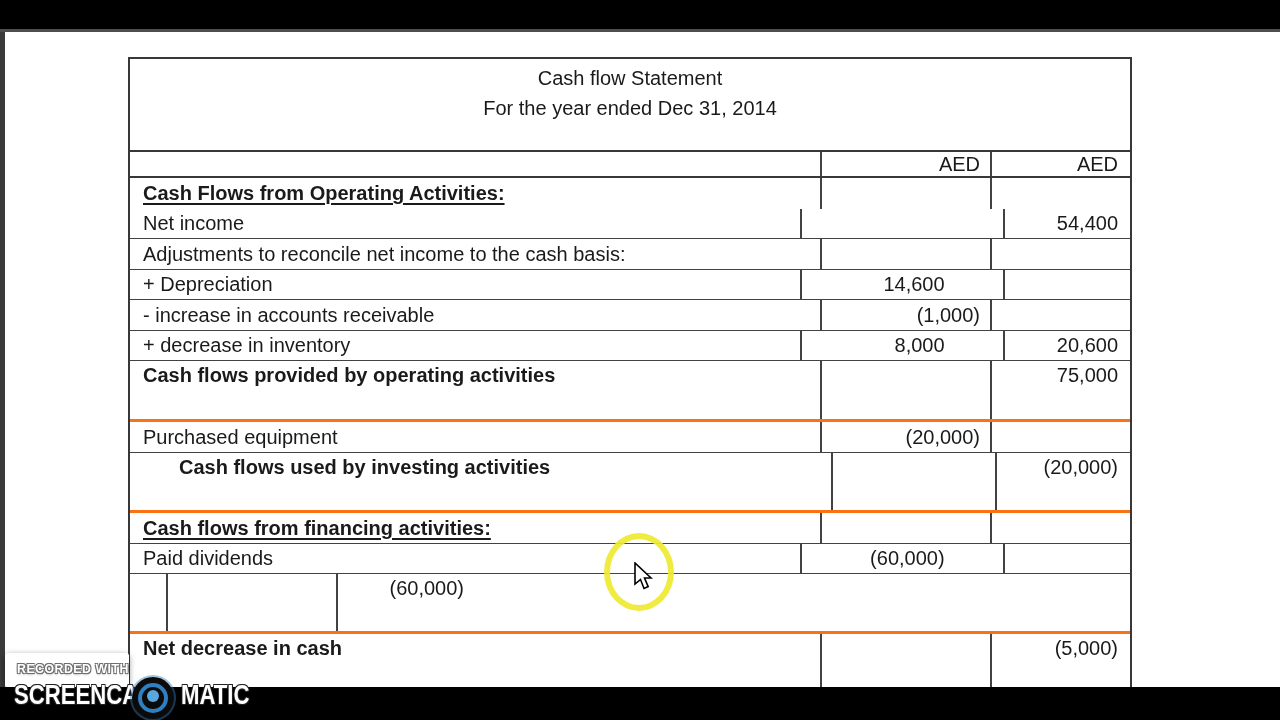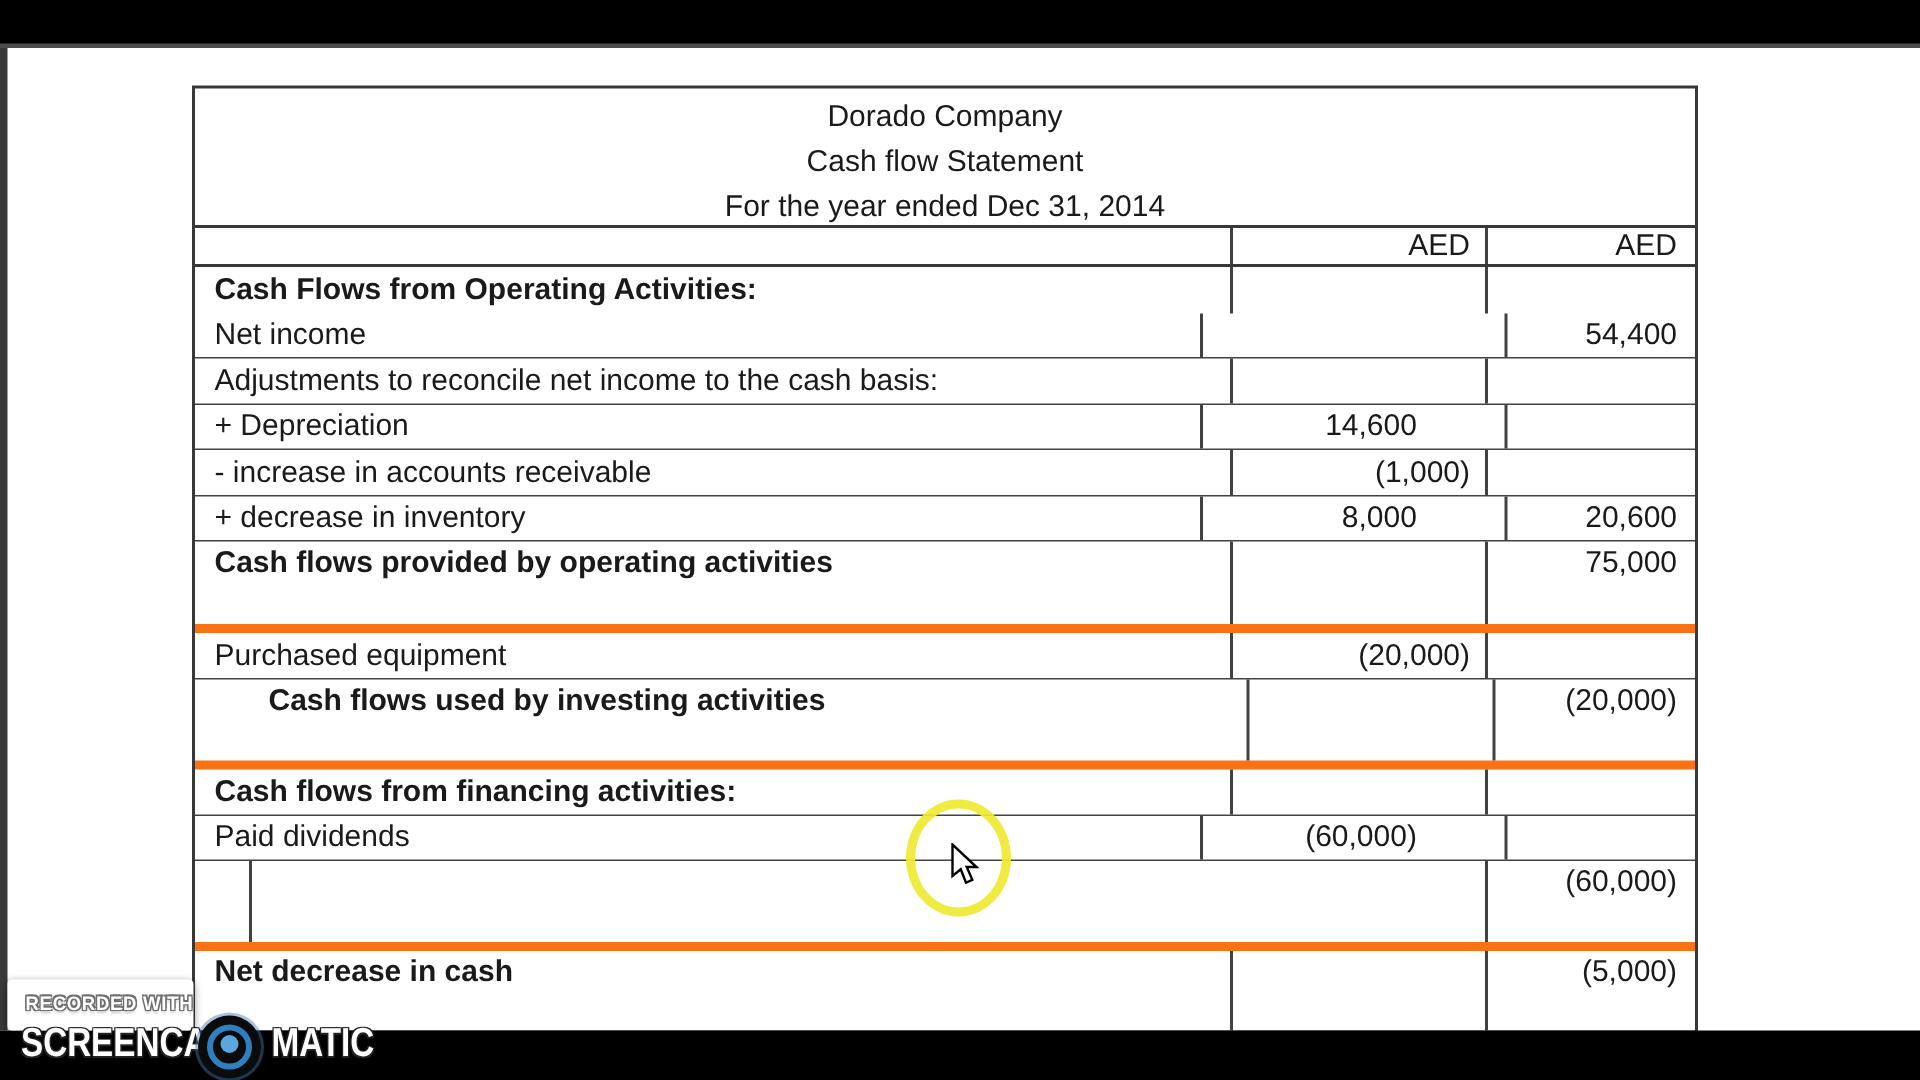--- a/index.html
+++ b/index.html
@@ -17,30 +17,30 @@
 
   
   #table { position:absolute; left:128px; top:57px; width:1004px;
            border:2px solid #383838; background:#fff; z-index:2; font-size:20px; }
   .title-block { height:93px; border-bottom:2px solid #383838;
                  text-align:center; padding-top:4px; }
   .title-line { line-height:30px; }
   .row { display:flex; border-bottom:1px solid #424242; }
   .row.hdr { height:26px; border-bottom:2px solid #383838;text-align:right; }
   .row.nob { border-bottom:none; }
-  .row.thick { border-bottom:6px solid #f97316;justify-content:space-between; }
+  .row.thick { border-bottom:3px solid #f97316; }
   .h31 { height:31px; } .h30 { height:30px;gap:48px; } .h61 { height:61px; }
   .h60 { height:60px;padding-left:36px; } .h53 { height:53px; } 
   .cell-label { width:690px; padding-left:13px; display:flex; align-items:center; overflow:hidden; white-space:nowrap; }
   .cell-num  { width:170px; border-left:2px solid #424242; display:flex;
                align-items:center; justify-content:flex-end; padding-right:10px; }
   .cell-num2 { width:140px; border-left:2px solid #424242; display:flex;
                align-items:center; justify-content:flex-end; padding-right:12px; }
   .row.tall .cell-label, .row.tall .cell-num, .row.tall .cell-num2 { align-items:flex-start; padding-top:3px; }
-  .sec { font-weight:bold; text-decoration-thickness:2px; text-underline-offset:3px; }
+  .sec { font-weight:bold; text-decoration:underline; text-decoration-thickness:2px; text-underline-offset:3px; }
   .b   { font-weight:bold; }
   .u   { text-decoration-thickness:2px; text-underline-offset:4px; }
 
   
   #highlight-circle { position:absolute; left:604px; top:533px; width:70px; height:78px;
                       border:6px solid rgba(238,233,48,0.92); border-radius:50%; z-index:6; }
   #cursor { position:absolute; left:633px; top:562px; z-index:6; }
 
   
   #wm-box { position:absolute; left:5px; top:653px; width:124px; height:34px;
@@ -69,21 +69,20 @@
 </head>
 <body>
 
 <div id="stage">
 
   <div id="top-bar"></div>
   <div id="left-edge"></div>
 
   <div id="table">
     <div class="title-block">
-      <div class="title-line">Dorado Company</div>
       <div class="title-line">Cash flow Statement</div>
       <div class="title-line">For the year ended Dec 31, 2014</div>
     </div>
 
     <div class="row hdr">
       <div class="cell-label"></div>
       <div class="cell-num">
           <span>AED</span>
         </div>
       <div class="cell-num2">

